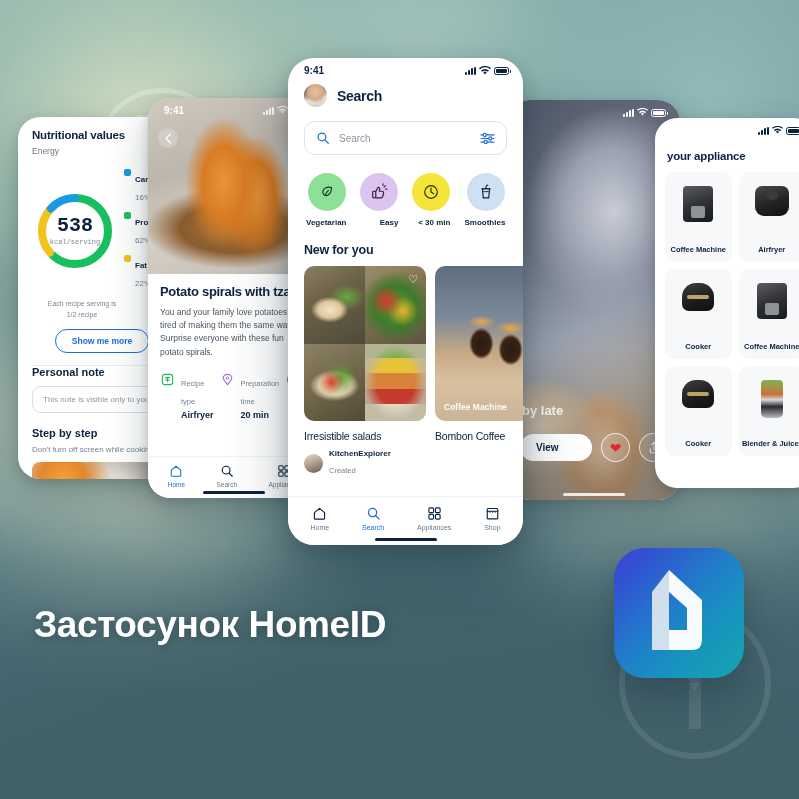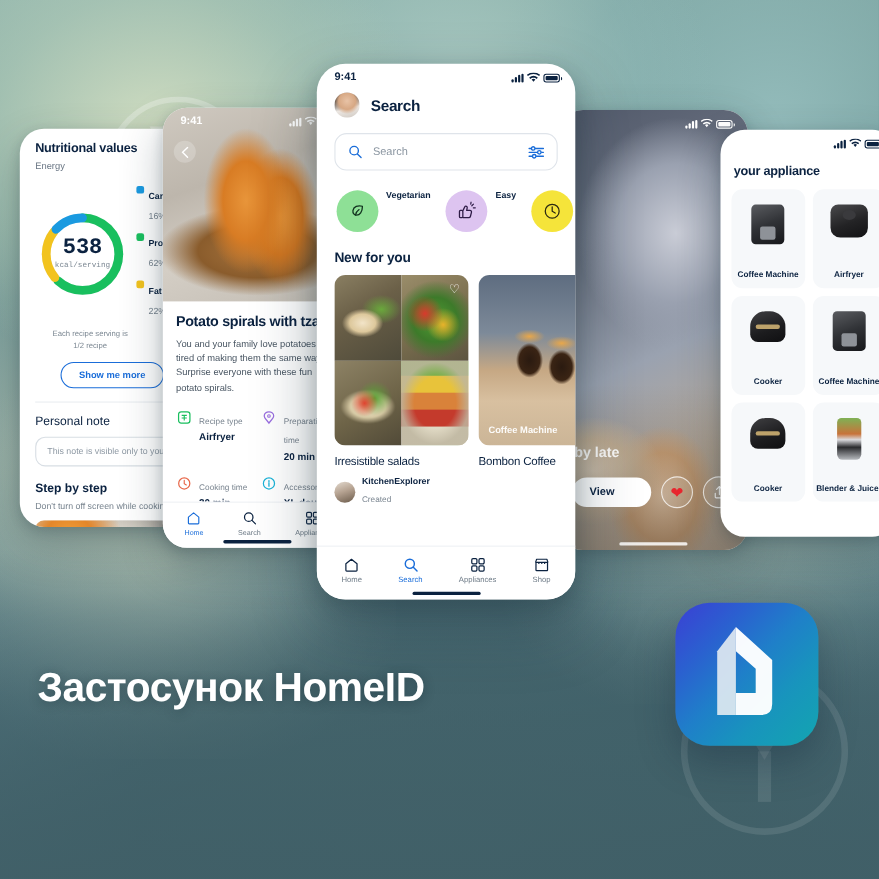--- a/index.html
+++ b/index.html
@@ -109,21 +109,21 @@
   .leg-dot { width: 7px; height: 7px; border-radius: 2px; margin-top: 1px; flex: 0 0 7px; }
   .leg-name { font-size: 8px; font-weight: bold; color: #0b2240; line-height: 1.2; }
   .leg-pct { font-size: 8px; color: #78848f; line-height: 1.3; }
   .p1-note { font-size: 7px; color: #7b8792; text-align: center; line-height: 1.5; margin-top: 2px; width: 100px; }
   .p1-btn {
     margin: 9px auto 0; display: block; padding: 6px 16px;
     border: 1.2px solid #1a6dd9; border-radius: 14px; color: #1a6dd9;
     background: #fff; font-size: 8.5px; font-weight: bold;
   }
   .p1-div { height: 1px; background: #e9edf1; margin: 12px 0 0 0; }
-  .p1-h2 { font-size: 11px; font-weight: normal; color: #0b2240; margin-top: 11px; }
+  .p1-h2 { font-size: 11px; font-weight: bold; color: #0b2240; }
   .p1-input {
     margin-top: 8px; border: 1px solid #d8dee4; border-radius: 9px;
     padding: 8px 10px; font-size: 8px; color: #8d98a3; background:#fff;
   }
   .p1-h3 { font-size: 11px; font-weight: bold; color: #0b2240; margin-top: 14px; }
   .p1-cap { font-size: 8px; color: #77838e; margin-top: 6px; }
   .p1-video {
     margin-top: 8px; height: 66px; border-radius: 8px; position: relative; overflow: hidden;
     background:
       radial-gradient(circle at 22% 25%, #f4a23a 0%, #e3862a 18%, rgba(227,134,42,0) 40%),
@@ -146,21 +146,21 @@
   .hero-ico {
     position: absolute; top: 30px; width: 20px; height: 20px; border-radius: 50%;
     background: rgba(255,255,255,0.22); display:flex; align-items:center; justify-content:center;
   }
   .p2-body { padding: 10px 12px 0 12px; }
   .p2-title { font-size: 13px; font-weight: bold; color: #0b2240; letter-spacing: -0.3px; white-space: nowrap; }
   .p2-desc { font-size: 8.5px; color: #495663; line-height: 1.55; margin-top: 7px; }
   .chips { display: flex; gap: 6px; margin-top: 11px; }
   .chip { background: #f0f3f6; border-radius: 13px; padding: 6px 11px; font-size: 8px;
     color: #28384a; white-space: nowrap; }
-  .facts { display: grid; grid-template-columns: 1fr 1fr; gap: 12px 6px; margin-top: 13px; }
+  .facts { display: grid; grid-template-columns: 1fr 1fr 1fr 1fr; gap: 12px 6px; margin-top: 13px; }
   .fact { display: flex; gap: 6px; align-items: flex-start; }
   .fact-ic { width: 15px; height: 15px; flex: 0 0 15px; }
   .fact-lab { font-size: 7.5px; color: #79848f; line-height: 1.2; }
   .fact-val { font-size: 9px; font-weight: bold; color: #0b2240; margin-top: 2px; }
   .tabbar {
     position: absolute; left: 0; right: 0; bottom: 0;
     border-top: 1px solid #eef1f4; background: #fff;
     display: flex; justify-content: space-around; padding: 7px 4px 10px;
   }
   .tab { display: flex; flex-direction: column; align-items: center; gap: 3px; }
@@ -227,21 +227,21 @@
     background: radial-gradient(circle at 50% 34%, #e8c3a6 0%, #d7a884 40%, rgba(215,168,132,0) 62%),
                 linear-gradient(165deg, #3d3a38 0%, #4a4542 28%, #ece7e2 62%, #cfc8c1 100%);
   }
   .p3-title { font-size: 14px; font-weight: bold; color:#0b2240; letter-spacing: -0.3px; }
   .searchbar {
     margin: 14px 16px 0 16px; border: 1px solid #dfe4ea; border-radius: 11px;
     height: 34px; display:flex; align-items:center; gap: 9px; padding: 0 11px; background:#fff;
   }
   .searchbar .ph { flex: 1; font-size: 10px; color: #8b96a1; }
   .filters { display:flex; gap: 14px; padding: 18px 0 0 18px; }
-  .filt { display:flex; flex-direction:row; align-items:flex-start; gap: 7px; flex: 0 0 auto; }
+  .filt { display:flex; flex-direction:column; align-items:flex-end; gap: 7px; flex: 0 0 auto; }
   .filt-circle { width: 38px; height: 38px; border-radius: 50%; display:flex; align-items:center; justify-content:center; }
   .filt-lab { font-size: 8px; font-weight: bold; color:#0b2240; white-space: nowrap; }
   .p3-sec { font-size: 12.5px; font-weight: bold; color:#0b2240; padding: 16px 0 0 16px; letter-spacing:-0.2px; }
   .cards { display:flex; gap: 9px; padding: 9px 0 0 16px; }
   .card { width: 122px; flex: 0 0 122px; }
   .card-media { border-radius: 10px; overflow:hidden; height: 155px; position:relative;
     display:grid; grid-template-columns:1fr 1fr; grid-template-rows:1fr 1fr; }
   .card-media.single { display:block; }
   .q { width:100%; height:100%; }
   .q1 { background:

